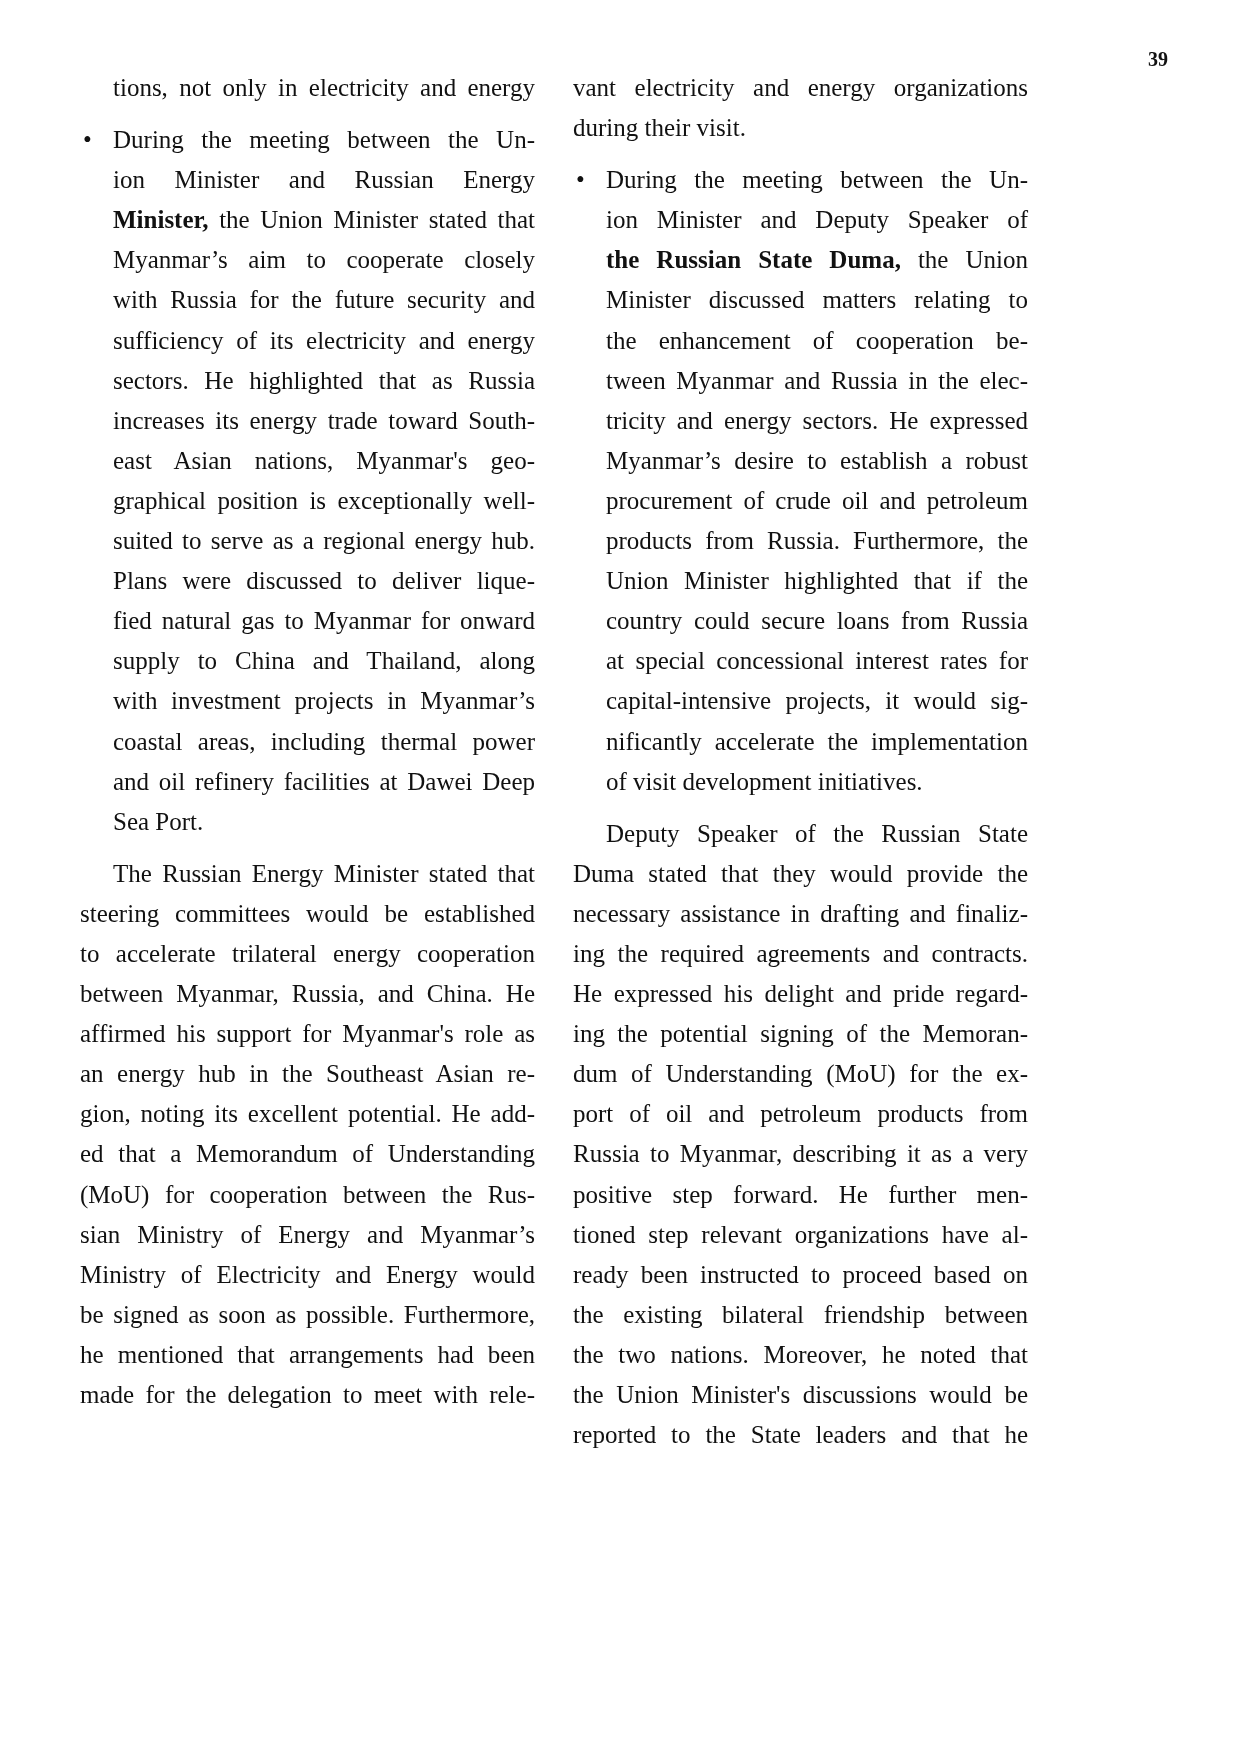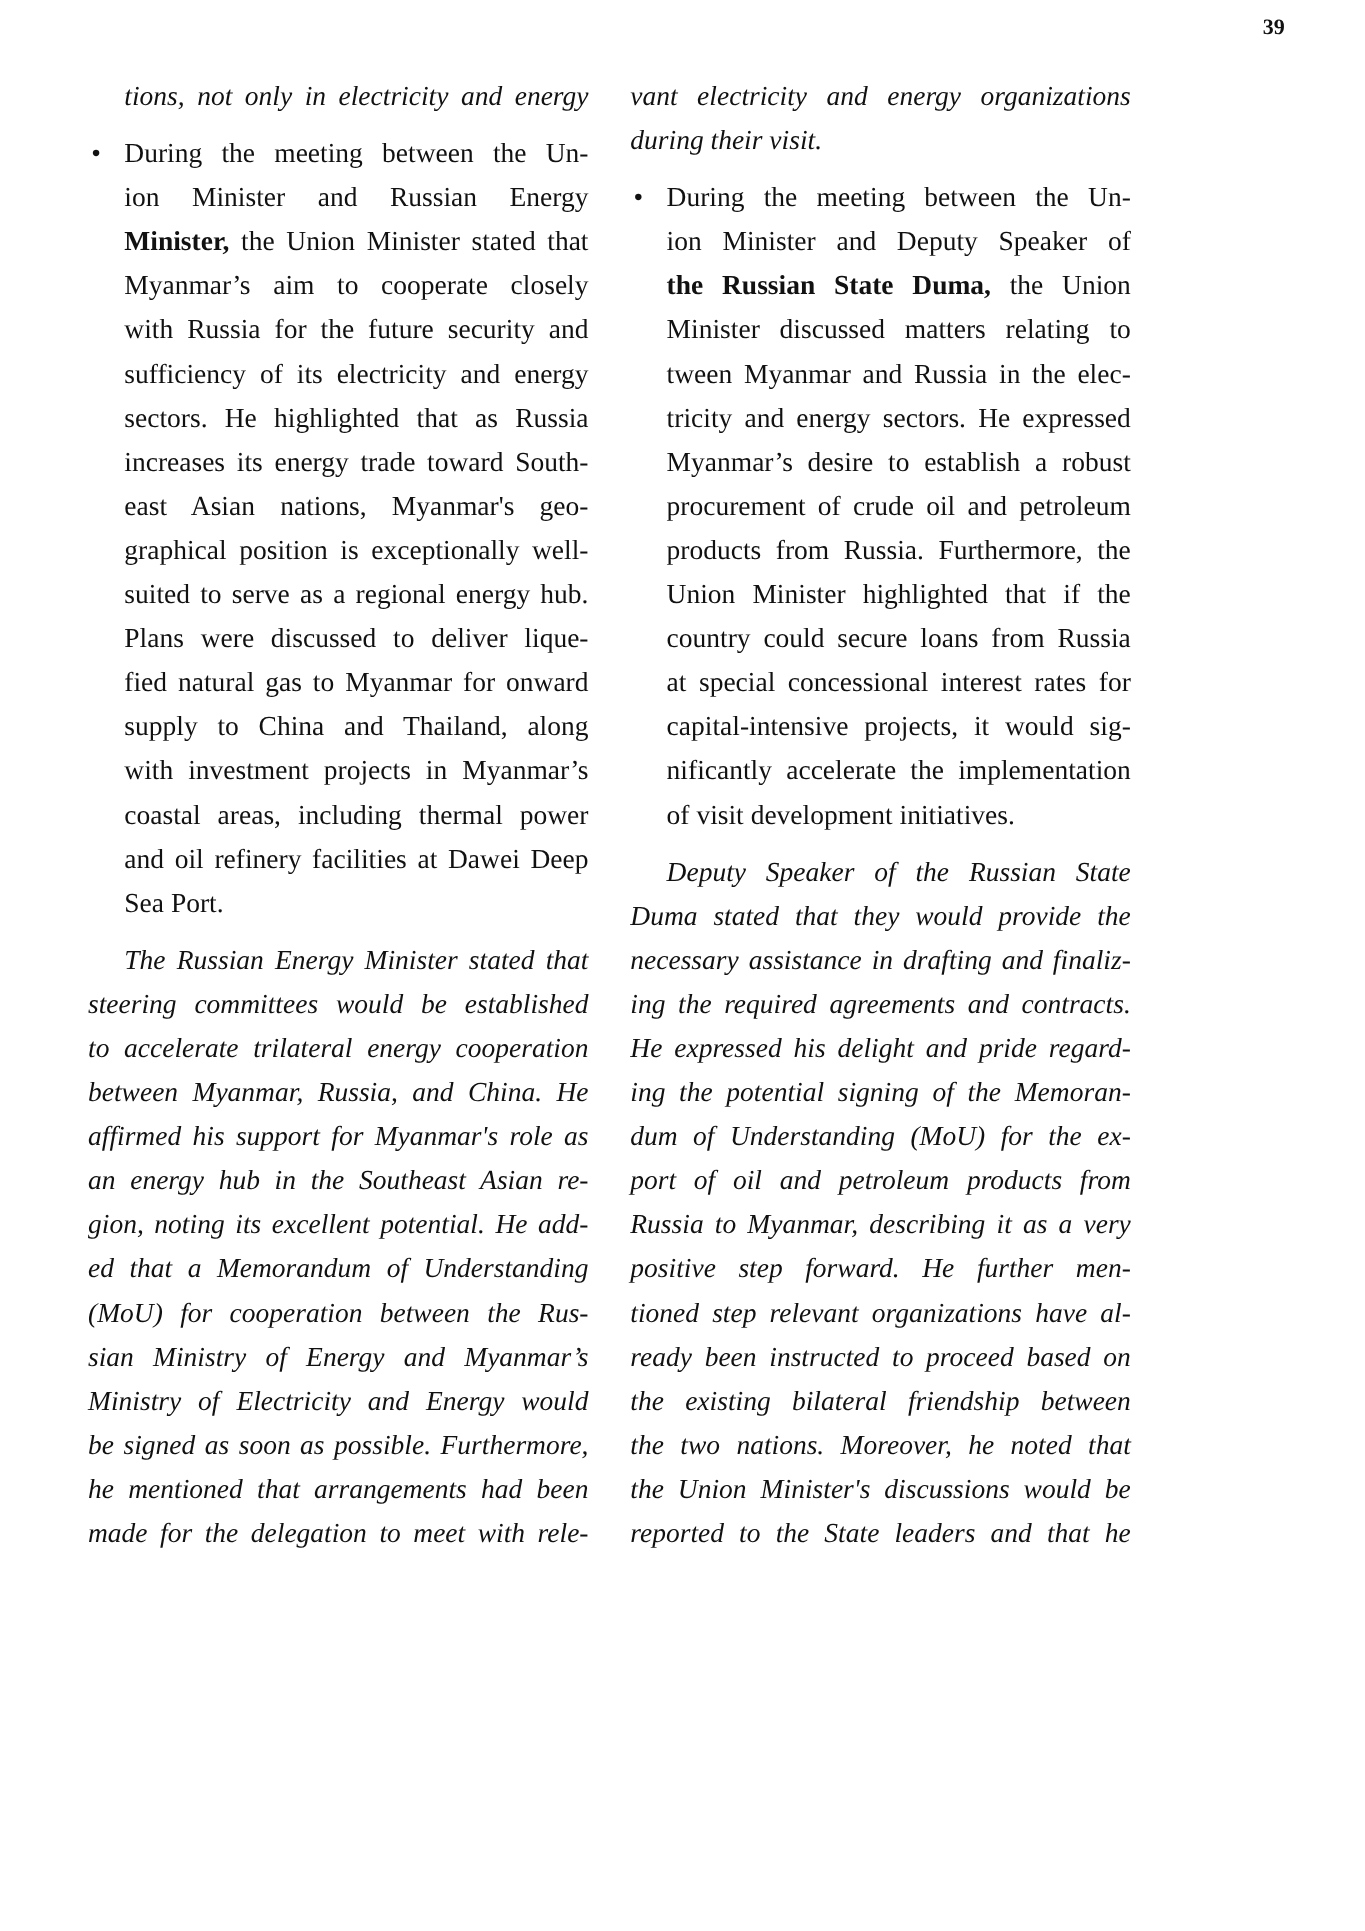--- a/index.html
+++ b/index.html
@@ -10,42 +10,41 @@
   body {
     width: 1241px;
     height: 1755px;
     position: relative;
     overflow: hidden;
     font-family: "Liberation Serif", "DejaVu Serif", serif;
     color: #111111;
   }
   .page-number {
     position: absolute;
-    top: 14px;
+    top: 48px;
     left: 1128px;
     width: 40px;
     font-size: 20px;
     font-weight: bold;
     text-align: right;
   }
   .column {
     position: absolute;
     top: 68px;
     width: 455px;
     font-size: 25px;
     line-height: 40.1px;
     text-align: justify;
     hyphens: none;
   }
   .col-left { left: 80px; }
   .col-right { left: 573px; }
 
   .para {
     margin: 0 0 12px 0;
-    font-style: italic;
   }
   .para.indent-block {
     padding-left: 33px;
   }
   .bullet-item {
     position: relative;
     padding-left: 33px;
     margin: 0 0 12px 0;
   }
   .bullet-dot {
@@ -126,20 +125,21 @@
     <span class="line">vant electricity and energy organizations</span>
     <span class="line last">during their visit.</span>
   </div>
 
   <div class="bullet-item">
     <span class="bullet-dot">•</span>
     <span class="line bold-lead">During the meeting between the Un-</span>
     <span class="line bold-lead">ion Minister and Deputy Speaker of</span>
     <span class="line"><b>the Russian State Duma,</b><span> the Union</span></span>
     <span class="line">Minister discussed matters relating to</span>
+    <span class="line">the enhancement of cooperation be-</span>
     <span class="line">tween Myanmar and Russia in the elec-</span>
     <span class="line">tricity and energy sectors. He expressed</span>
     <span class="line">Myanmar’s desire to establish a robust</span>
     <span class="line">procurement of crude oil and petroleum</span>
     <span class="line">products from Russia. Furthermore, the</span>
     <span class="line">Union Minister highlighted that if the</span>
     <span class="line">country could secure loans from Russia</span>
     <span class="line">at special concessional interest rates for</span>
     <span class="line">capital-intensive projects, it would sig-</span>
     <span class="line">nificantly accelerate the implementation</span>

